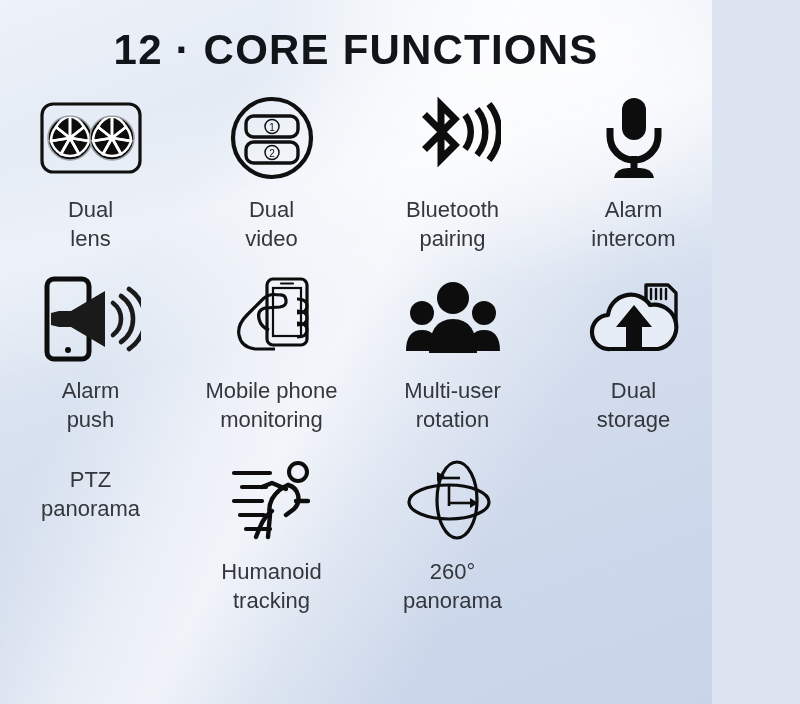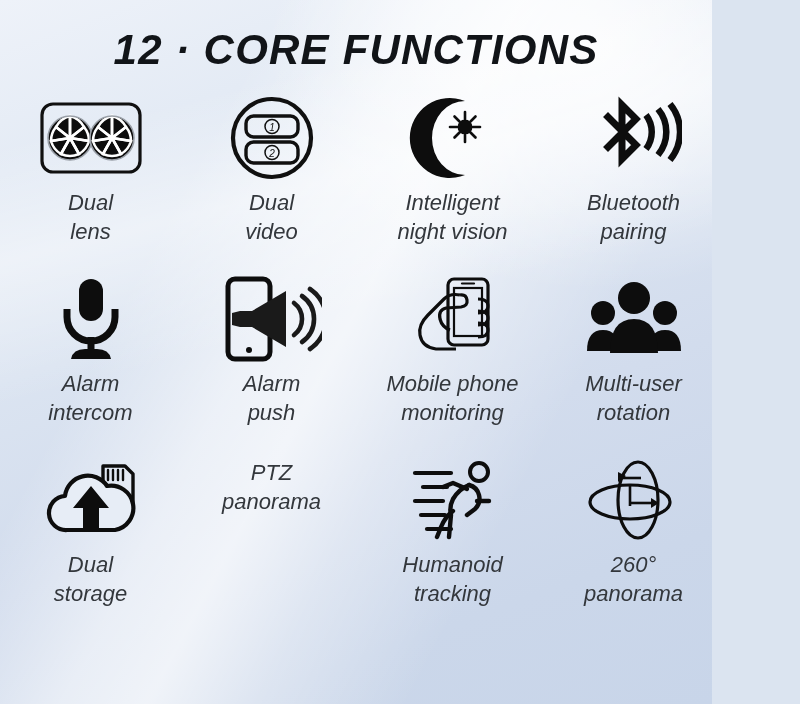--- a/index.html
+++ b/index.html
@@ -27,21 +27,20 @@
         rgba(255,255,255,0.35) 58%,
         rgba(255,255,255,0.00) 72%,
         rgba(255,255,255,0.00) 100%),
       linear-gradient(160deg,
         #eef2f9 0%,
         #e4ebf5 18%,
         #dbe4f1 40%,
         #d2dced 62%,
         #cbd7ea 82%,
         #c8d5e9 100%);
-    font-style: italic;
   }
   .glow {
     position: absolute;
     top: -120px;
     right: -100px;
     width: 560px;
     height: 420px;
     background: radial-gradient(ellipse at 60% 40%, rgba(255,255,255,0.85) 0%, rgba(255,255,255,0.0) 68%);
     pointer-events: none;
   }
@@ -88,21 +87,21 @@
   }
   .icon-box {
     height: 92px;
     width: 130px;
     display: flex;
     align-items: center;
     justify-content: center;
   }
   .icon-box svg { display: block; }
   .label {
-    margin-top: 4px;
+    margin-top: 11px;
     text-align: center;
     font-size: 22px;
     line-height: 29px;
     color: #33373c;
     font-weight: 400;
     font-family: "Liberation Sans", sans-serif;
     max-width: 190px;
     white-space: pre-line;
   }
 </style>
@@ -162,42 +161,20 @@
           <circle cx="43" cy="31.5" r="7" fill="none" stroke="#101010" stroke-width="1.5"></circle>
           <text x="43" y="35.5" font-family="'Liberation Sans', sans-serif" font-size="10" fill="#101010" text-anchor="middle">1</text>
           <circle cx="43" cy="57.5" r="7" fill="none" stroke="#101010" stroke-width="1.5"></circle>
           <text x="43" y="61.5" font-family="'Liberation Sans', sans-serif" font-size="10" fill="#101010" text-anchor="middle">2</text>
         </svg>
       </div>
       <div class="label">Dual
 video</div>
     </div>
 
-    <div class="cell">
-      <div class="icon-box">
-        <svg width="92" height="86" viewBox="0 0 92 86">
-          <path d="M58 6 A40 40 0 1 0 58 80 A33 37 0 1 1 58 6 Z" fill="#0d0d0d"></path>
-          <g fill="#0d0d0d">
-            <circle cx="58" cy="32" r="7.5"></circle>
-            <g stroke="#0d0d0d" stroke-width="2.6" stroke-linecap="round">
-              <line x1="58" y1="17" x2="58" y2="24"></line>
-              <line x1="58" y1="40" x2="58" y2="47"></line>
-              <line x1="43" y1="32" x2="50" y2="32"></line>
-              <line x1="66" y1="32" x2="73" y2="32"></line>
-              <line x1="47.5" y1="21.5" x2="52.5" y2="26.5"></line>
-              <line x1="63.5" y1="37.5" x2="68.5" y2="42.5"></line>
-              <line x1="68.5" y1="21.5" x2="63.5" y2="26.5"></line>
-              <line x1="52.5" y1="37.5" x2="47.5" y2="42.5"></line>
-            </g>
-          </g>
-        </svg>
-      </div>
-      <div class="label">Intelligent
-night vision</div>
-    </div>
 
     <div class="cell">
       <div class="icon-box">
         <svg width="96" height="86" viewBox="0 0 96 86">
           <path d="M22 22 L50 50 L36 64 L36 10 L50 24 L22 52" fill="none" stroke="#0d0d0d" stroke-width="7" stroke-linecap="square" stroke-linejoin="miter"></path>
           <g fill="none" stroke="#0d0d0d" stroke-linecap="butt">
             <path d="M60 20 A28 28 0 0 1 60 54" stroke-width="6.5"></path>
             <path d="M72 14 A36 36 0 0 1 72 60" stroke-width="6.5"></path>
             <path d="M84 9 A44 44 0 0 1 84 65" stroke-width="6.5"></path>
           </g>

